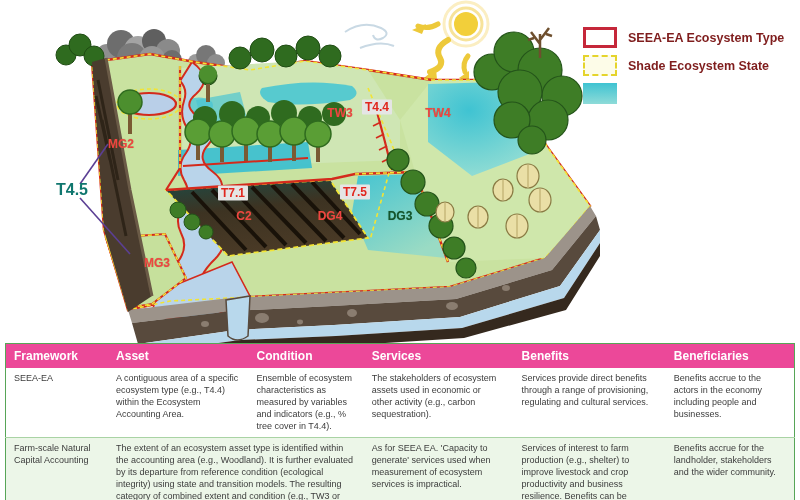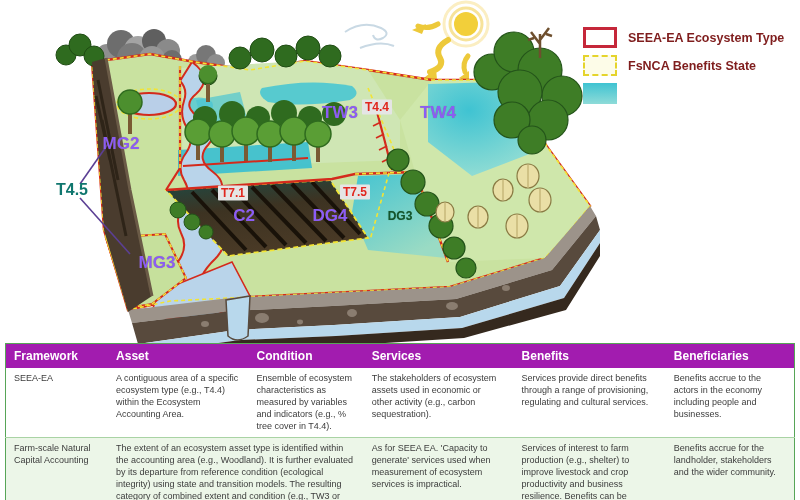--- a/index.html
+++ b/index.html
@@ -6,36 +6,36 @@
   html,body { background:#fff; font-family:"Liberation Sans", sans-serif; }
   .stage { position:relative; width:800px; height:500px; background:#fff; overflow:hidden; }
 
   
   .illo { position:absolute; left:0; top:0; width:600px; height:345px; }
   .illo svg { display:block; }
 
   .map-label { position:absolute; transform:translate(-50%,-50%); font-weight:bold; white-space:nowrap; }
   .lbl-red   { font-size:12px; color:#e1261d; background:#e5e5e5; padding:0 3px; line-height:15px; border-radius:1px; }
   .lbl-red-plain { font-size:16px; color:#0f766e; }
-  .lbl-yellow{ font-size:17px; color:#8b5cf6; text-shadow:0 0 1px rgba(120,110,0,.55); }
+  .lbl-yellow{ font-size:12px; color:#ef4444; text-shadow:0 0 1px rgba(120,110,0,.55); }
   .lbl-green { font-size:12px; color:#14532d; text-shadow:0 0 1px rgba(0,90,0,.4); }
 
   
   .legend { position:absolute; left:583px; top:27px; width:212px; }
   .legend-item { display:flex; align-items:center; margin-bottom:7px; }
   .swatch { width:34px; height:21px; margin-right:11px; flex:0 0 auto; }
   .swatch.red-outline { background:#fff; border:3px solid #c5273a; }
   .swatch.yellow-dashed { background:#fdfce8; border:2px dashed #e5d42c; }
   .swatch.cyan-fill { background:linear-gradient(#3fc3d2,#8edbd8); border:none; }
   .legend-label { font-size:12.5px; font-weight:600; color:#7f1d1d; }
 
   
   .framework-table { position:absolute; left:5px; top:343px; width:790px; border-collapse:collapse;
     border:1.5px solid #57a557; table-layout:fixed; }
-  .framework-table th { background:#a21caf; color:#fff; font-size:12px; font-weight:bold;
+  .framework-table th { background:#ec4899; color:#fff; font-size:12px; font-weight:bold;
     text-align:left; padding:5px 8px 5px 8px; }
   .framework-table td { font-size:9px; color:#3c3c3c; line-height:1.33; vertical-align:top;
     padding:5px 10px 4px 8px; }
   .framework-table tr.row-b td { background:#ecf6e8; }
   .framework-table tr.row-b td { border-top:1px solid #a9d3a4; }
 </style>
 </head>
 <body>
 
 <div class="stage">
@@ -303,21 +303,21 @@
     <div class="map-label lbl-green" style="left:400px;top:216px">DG3</div>
   </div>
 
   <div class="legend">
     <div class="legend-item">
       <span class="swatch red-outline"></span>
       <span class="legend-label">SEEA-EA Ecosystem Type</span>
     </div>
     <div class="legend-item">
       <span class="swatch yellow-dashed"></span>
-      <span class="legend-label">FsNCA Benefits State</span>
+      <span class="legend-label">Shade Ecosystem State</span>
     </div>
     <div class="legend-item">
       <span class="swatch cyan-fill"></span>
     </div>
   </div>
 
   <table class="framework-table">
     <colgroup>
       <col style="width:13%">
         <col style="width:17.8%">

